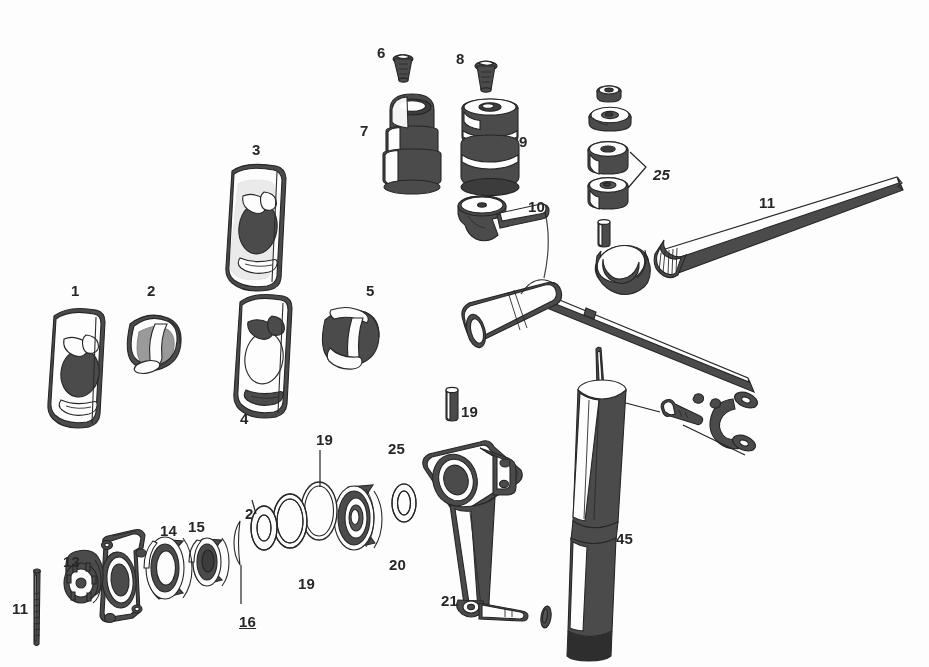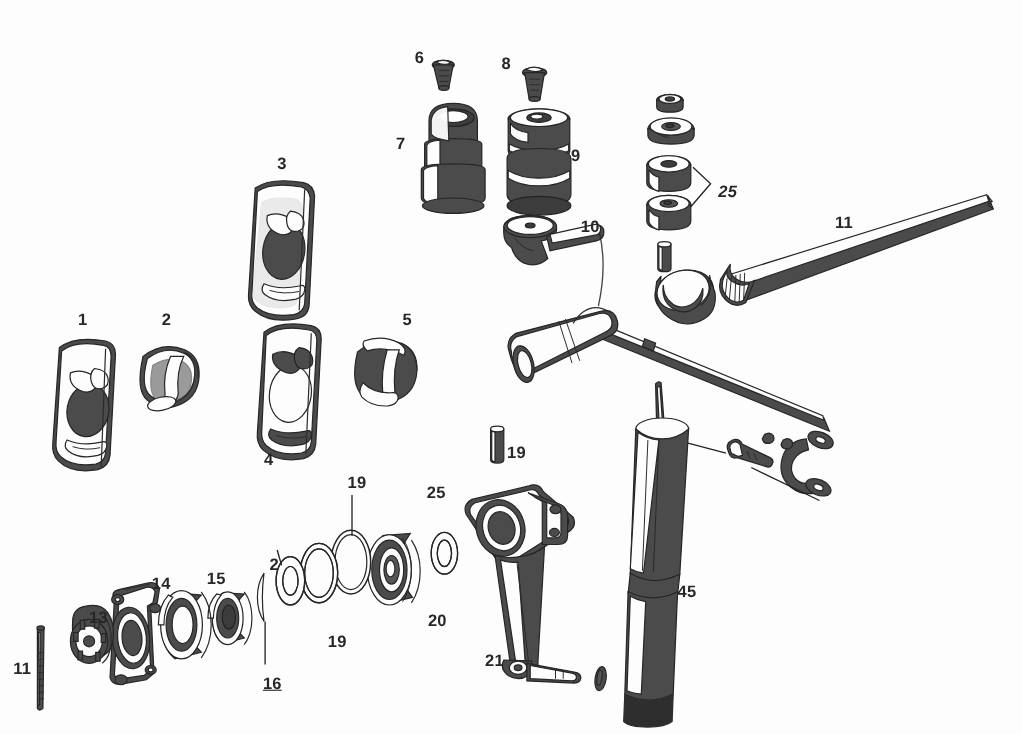--- a/index.html
+++ b/index.html
@@ -405,22 +405,22 @@
   <div class="callout-label" style="left:252px; top:142px;">3</div>
   <div class="callout-label" style="left:240px; top:411px;">4</div>
   <div class="callout-label" style="left:366px; top:283px;">5</div>
   <div class="callout-label" style="left:377px; top:45px;">6</div>
   <div class="callout-label" style="left:360px; top:123px;">7</div>
   <div class="callout-label" style="left:456px; top:51px;">8</div>
   <div class="callout-label" style="left:519px; top:134px;">9</div>
   <div class="callout-label" style="left:528px; top:199px;">10</div>
   <div class="callout-label" style="left:759px; top:195px;">11</div>
   <div class="callout-label" style="left:12px;  top:601px;">11</div>
-  <div class="callout-label" style="left:63px;  top:554px;margin-left:18px;">13</div>
-  <div class="callout-label" style="left:138px; top:523px;">14</div>
+  <div class="callout-label" style="left:63px;  top:554px;">13</div>
+  <div class="callout-label" style="left:160px; top:523px;">14</div>
   <div class="callout-label" style="left:188px; top:519px;">15</div>
   <div class="callout-label" style="left:239px; top:614px;text-decoration:underline;">16</div>
   <div class="callout-label" style="left:245px; top:506px;">2</div>
   <div class="callout-label" style="left:298px; top:576px;">19</div>
   <div class="callout-label" style="left:316px; top:432px;">19</div>
   <div class="callout-label" style="left:389px; top:557px;">20</div>
   <div class="callout-label" style="left:388px; top:441px;">25</div>
   <div class="callout-label" style="left:461px; top:404px;">19</div>
   <div class="callout-label" style="left:441px; top:593px;">21</div>
   <div class="callout-label" style="left:616px; top:531px;">45</div>

